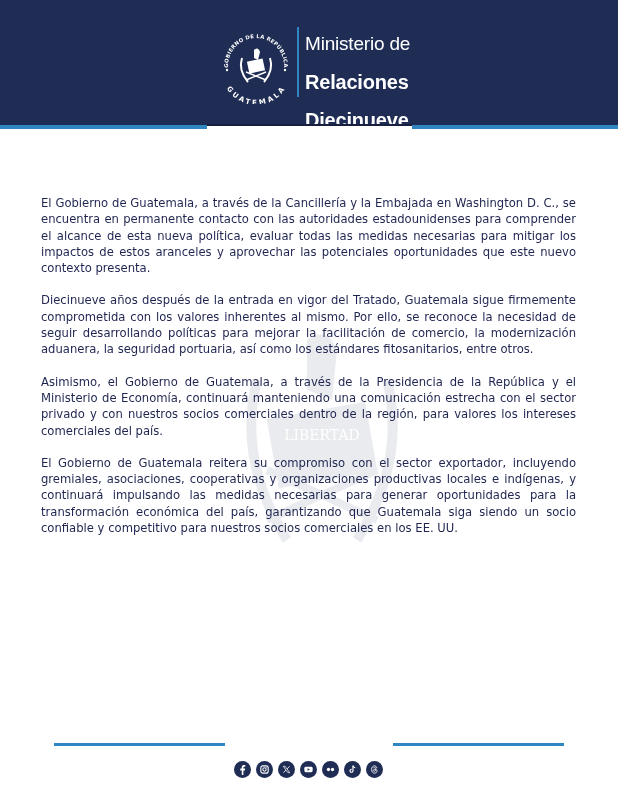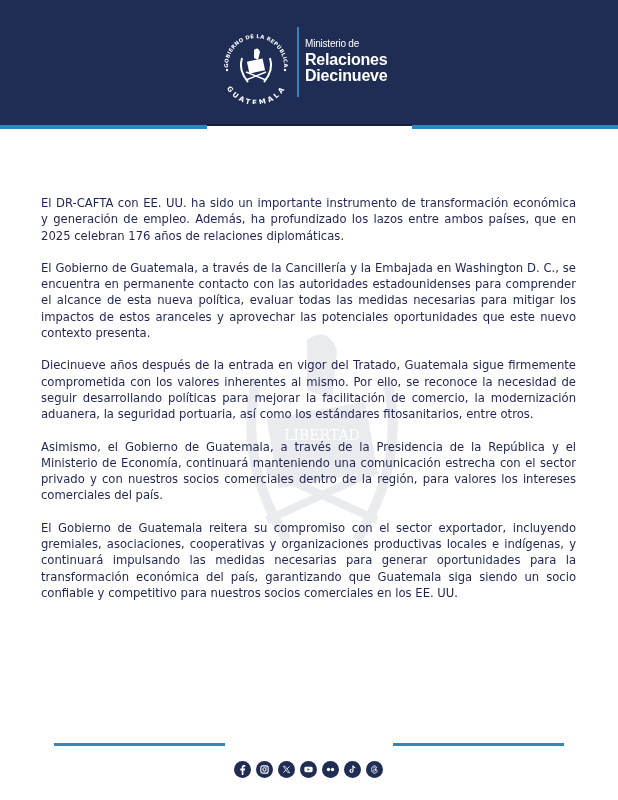--- a/index.html
+++ b/index.html
@@ -23,22 +23,22 @@
     }
     .emblem {
       position: absolute; left: 218px; top: 28px; width: 76px; height: 76px;
     }
     .divider {
       position: absolute; left: 297px; top: 27px; width: 2px; height: 70px; background: #2f86c1;
     }
     .ministry {
       position: absolute; left: 305px; top: 36px; color: #ffffff; line-height: 16px;
     }
-    .ministry .l1 { font-family: "Liberation Sans", sans-serif; font-size: 10px; font-weight: 400; letter-spacing: -0.2px; }
-    .ministry .l2, .ministry .l3 { font-family: "Liberation Sans", sans-serif; font-size: 16px; font-weight: 700; letter-spacing: -0.2px; }
+    .ministry .l1 { font-family: "Liberation Sans", sans-serif; font-size: 19px; font-weight: 400; letter-spacing: -0.2px; }
+    .ministry .l2, .ministry .l3 { font-family: "Liberation Sans", sans-serif; font-size: 20px; font-weight: 700; letter-spacing: -0.2px; margin-top: 22px; }
 
     .watermark {
       position: absolute; left: 227px; top: 320px; width: 190px; height: 260px; opacity: 0.09;
     }
     .content {
       position: absolute; left: 41px; top: 195px; width: 535px;
       color: #1f2550; font-family: "DejaVu Sans", sans-serif;
       font-size: 11.6px; line-height: 16.3px; text-align: justify;
     }
     .content p { margin: 0 0 16px 0; }
@@ -94,21 +94,20 @@
     <path d="M 30 60 Q 10 140 60 220" stroke="#1f2d55" stroke-width="10" fill="none"></path>
     <path d="M 160 60 Q 180 140 130 220" stroke="#1f2d55" stroke-width="10" fill="none"></path>
     <rect x="45" y="90" width="100" height="70" fill="#1f2d55" transform="rotate(-10 95 125)"></rect>
     <path d="M 80 20 Q 100 5 110 30 L 105 80 L 80 70 Z" fill="#1f2d55"></path>
     <path d="M 40 200 L 150 150 M 40 150 L 150 200" stroke="#1f2d55" stroke-width="8"></path>
     <text x="95" y="120" font-size="14" text-anchor="middle" fill="#ffffff" font-family="DejaVu Serif, serif">LIBERTAD</text>
   </svg>
 </div>
 
 <div class="content">
-  <p>El DR-CAFTA con EE. UU. ha sido un importante instrumento de transformación económica y generación de empleo. Además, ha profundizado los lazos entre ambos países, que en 2025 celebran 176 años de relaciones diplomáticas.</p>
   <p>El Gobierno de Guatemala, a través de la Cancillería y la Embajada en Washington D. C., se encuentra en permanente contacto con las autoridades estadounidenses para comprender el alcance de esta nueva política, evaluar todas las medidas necesarias para mitigar los impactos de estos aranceles y aprovechar las potenciales oportunidades que este nuevo contexto presenta.</p>
   <p>Diecinueve años después de la entrada en vigor del Tratado, Guatemala sigue firmemente comprometida con los valores inherentes al mismo. Por ello, se reconoce la necesidad de seguir desarrollando políticas para mejorar la facilitación de comercio, la modernización aduanera, la seguridad portuaria, así como los estándares fitosanitarios, entre otros.</p>
   <p>Asimismo, el Gobierno de Guatemala, a través de la Presidencia de la República y el Ministerio de Economía, continuará manteniendo una comunicación estrecha con el sector privado y con nuestros socios comerciales dentro de la región, para valores los intereses comerciales del país.</p>
   <p>El Gobierno de Guatemala reitera su compromiso con el sector exportador, incluyendo gremiales, asociaciones, cooperativas y organizaciones productivas locales e indígenas, y continuará impulsando las medidas necesarias para generar oportunidades para la transformación económica del país, garantizando que Guatemala siga siendo un socio confiable y competitivo para nuestros socios comerciales en los EE. UU.</p>
 </div>
 
 <div class="footer-line-left"></div>
 <div class="footer-line-right"></div>
 
 <div class="socials">

